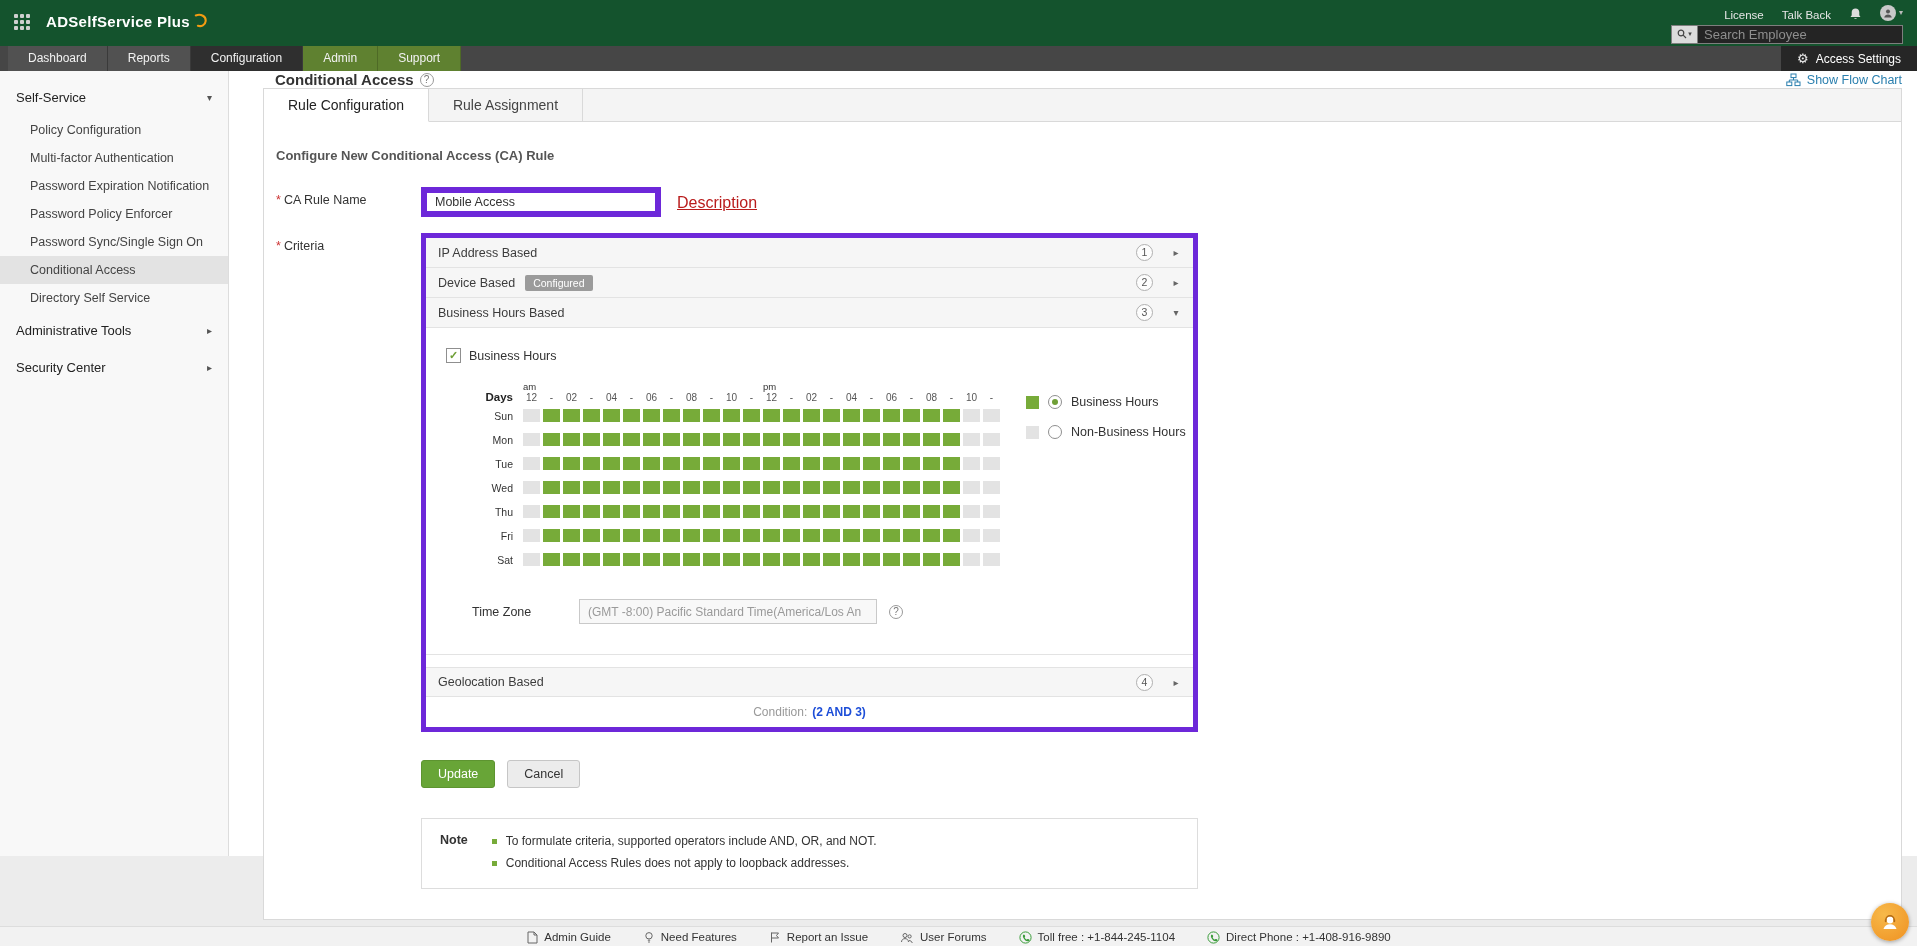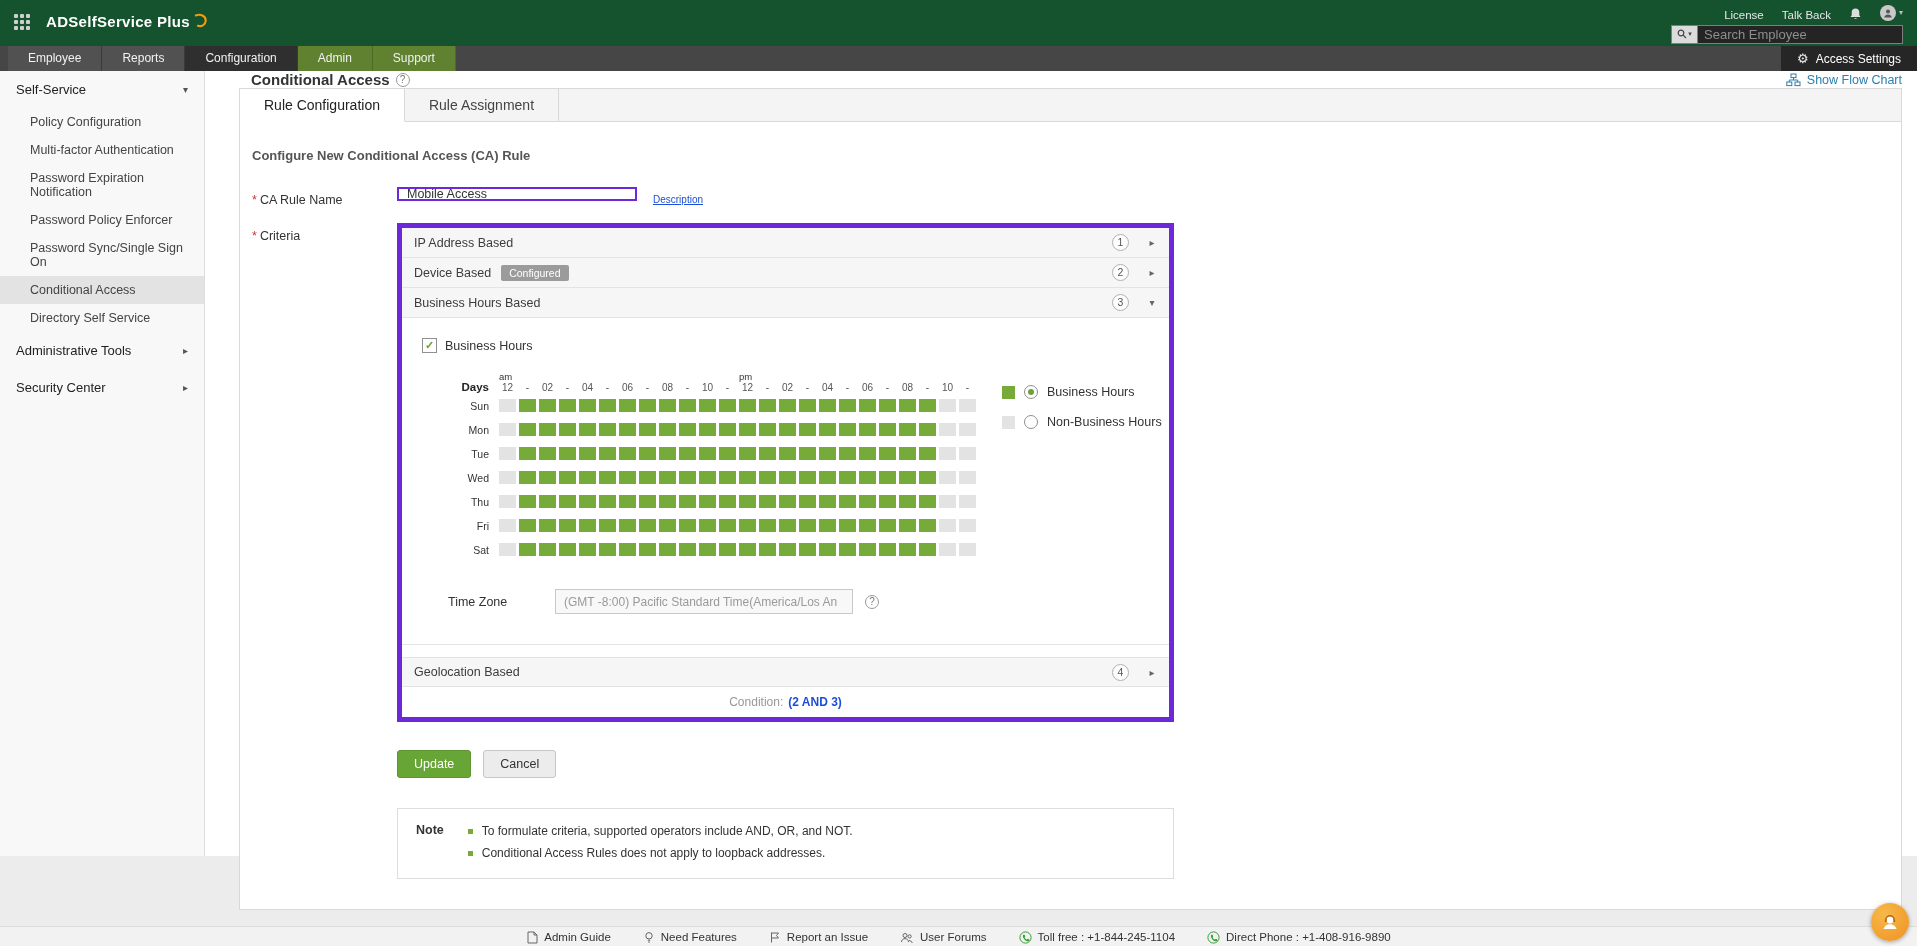--- a/index.html
+++ b/index.html
@@ -33,21 +33,21 @@
   .nav-tabs { display: flex; }
   .nav-tab { padding: 0 20px; line-height: 25px; font-size: 12px; color: #f2f2f2; cursor: pointer; }
   .nav-tab.dark { background: #515151; border-right: 1px solid #3a3a3a; }
   .nav-tab.active { background: #2f2f2f; border-right: 1px solid #3a3a3a; }
   .nav-tab.green { background: #5f8130; border-right: 1px solid #4e6a26; }
   .domain-settings { margin-left: auto; background: #262626; display: flex; align-items: center; gap: 7px; padding: 0 16px; color: #fff; font-size: 12px; cursor: pointer; }
   .gear { font-size: 13px; color: #e8e8e8; }
 
   
   .layout { display: flex; height: 785px; }
-  .sidebar { width: 205px; background: #f8f8f8; border-right: 1px solid #ddd; }
+  .sidebar { width: 229px; background: #f8f8f8; border-right: 1px solid #ddd; padding-top: 8px; }
   .sb-section { display: flex; align-items: center; justify-content: space-between; padding: 11px 16px; font-size: 13px; color: #222; cursor: pointer; }
   .sb-caret { color: #555; font-size: 10px; }
   .sb-item { padding: 7px 16px 7px 30px; font-size: 12.5px; color: #444; cursor: pointer; }
   .sb-item.selected { background: #e3e3e3; }
 
   .main { flex: 1; background: #fff; padding: 0 15px 0 34px; display: flex; flex-direction: column; }
   .page-header { height: 48px; display: flex; align-items: center; }
   .page-title { font-size: 15px; font-weight: bold; color: #333; margin-left: 12px; }
   .help-circle { width: 14px; height: 14px; border: 1px solid #9a9a9a; border-radius: 50%; color: #777; font-size: 10px; line-height: 12px; text-align: center; margin-left: 6px; display: inline-block; cursor: pointer; }
   .flow-link { margin-left: auto; display: flex; align-items: center; gap: 6px; color: #2a7fae; font-size: 12.5px; cursor: pointer; }
@@ -56,22 +56,22 @@
   .panel { border: 1px solid #d9d9d9; flex: 1; margin-bottom: 14px; background: #fff; display: flex; flex-direction: column; }
   .tabstrip { background: #f4f4f4; border-bottom: 1px solid #d9d9d9; display: flex; height: 33px; }
   .ptab { padding: 0 24px; line-height: 32px; font-size: 14px; color: #444; border-right: 1px solid #d9d9d9; cursor: pointer; }
   .ptab.active { background: #fff; color: #222; margin-bottom: -1px; border-bottom: 1px solid #fff; }
   .panel-body { padding: 22px 0 30px 12px; }
   .section-heading { font-size: 13px; font-weight: bold; color: #555; margin: 4px 0 24px 0; }
 
   .frow { display: flex; margin-bottom: 16px; }
   .flabel { width: 145px; font-size: 12.5px; color: #333; padding-top: 6px; }
   .req { color: #cc3333; margin-right: 3px; }
-  .text-input { width: 240px; height: 14px; border: 2px solid #6d28d9; padding: 0 8px; font-size: 12.5px; color: #333; font-family: inherit; }
-  .desc-link { margin-left: 16px; padding-top: 7px; font-size: 10px; color: #1d4ed8; text-decoration: underline; cursor: pointer; }
+  .text-input { width: 240px; height: 30px; border: 6px solid #6d28d9; padding: 0 8px; font-size: 12.5px; color: #333; font-family: inherit; }
+  .desc-link { margin-left: 16px; padding-top: 7px; font-size: 16px; color: #b91c1c; text-decoration: underline; cursor: pointer; }
 
   
   .accordion { width: 777px; border: 5px solid #6d28d9; background: #fff; }
   .acc-header { display: flex; align-items: center; height: 30px; background: #f6f6f6; border-bottom: 1px solid #e3e3e3; padding: 0 12px; font-size: 12.5px; color: #3c3c3c; cursor: pointer; }
   .acc-header.gap-top { margin-top: 12px; border-top: 1px solid #e3e3e3; }
   .acc-num { margin-left: auto; width: 17px; height: 17px; border: 1px solid #b0b0b0; border-radius: 50%; background: #fdfdfd; color: #555; font-size: 10.5px; line-height: 15px; text-align: center; margin-right: 18px; }
   .acc-arrow { color: #666; font-size: 10px; width: 10px; text-align: center; }
   .badge { background: #9b9b9b; color: #fff; font-size: 10.5px; padding: 2px 8px; border-radius: 2px; margin-left: 10px; }
 
   .acc-body { border-bottom: 1px solid #e3e3e3; padding: 16px 0 30px 18px; }
@@ -181,21 +181,21 @@
           </svg>
         <span class="s-caret">▾</span>
       </span>
       <input placeholder="Search Employee" style="">
     </div>
   </div>
 </div>
 
 <div class="navbar">
   <div class="nav-tabs">
-      <div class="nav-tab dark">Employee</div>
+      <div class="nav-tab dark">Dashboard</div>
       <div class="nav-tab dark">Reports</div>
       <div class="nav-tab active">Configuration</div>
       <div class="nav-tab green">Admin</div>
       <div class="nav-tab green">Support</div>
     </div>
   <div class="domain-settings">
     <span class="gear">⚙</span>
     <span>Access Settings</span>
   </div>
 </div>

